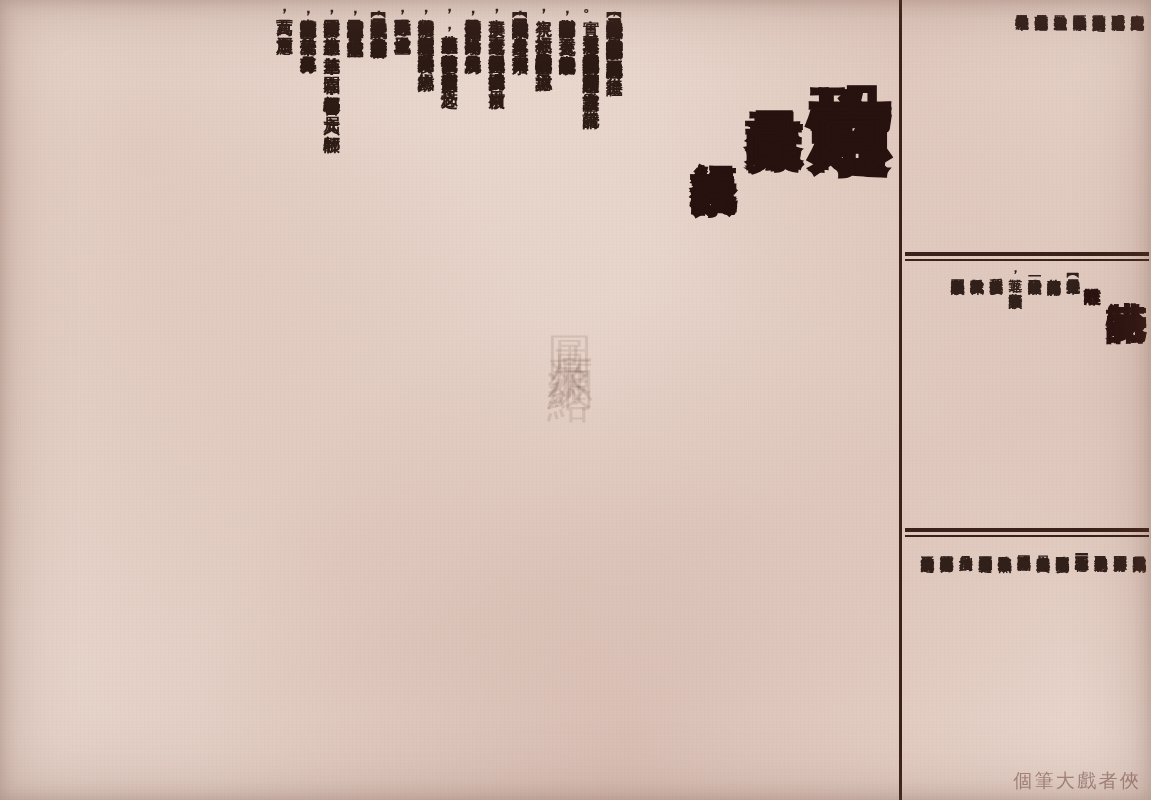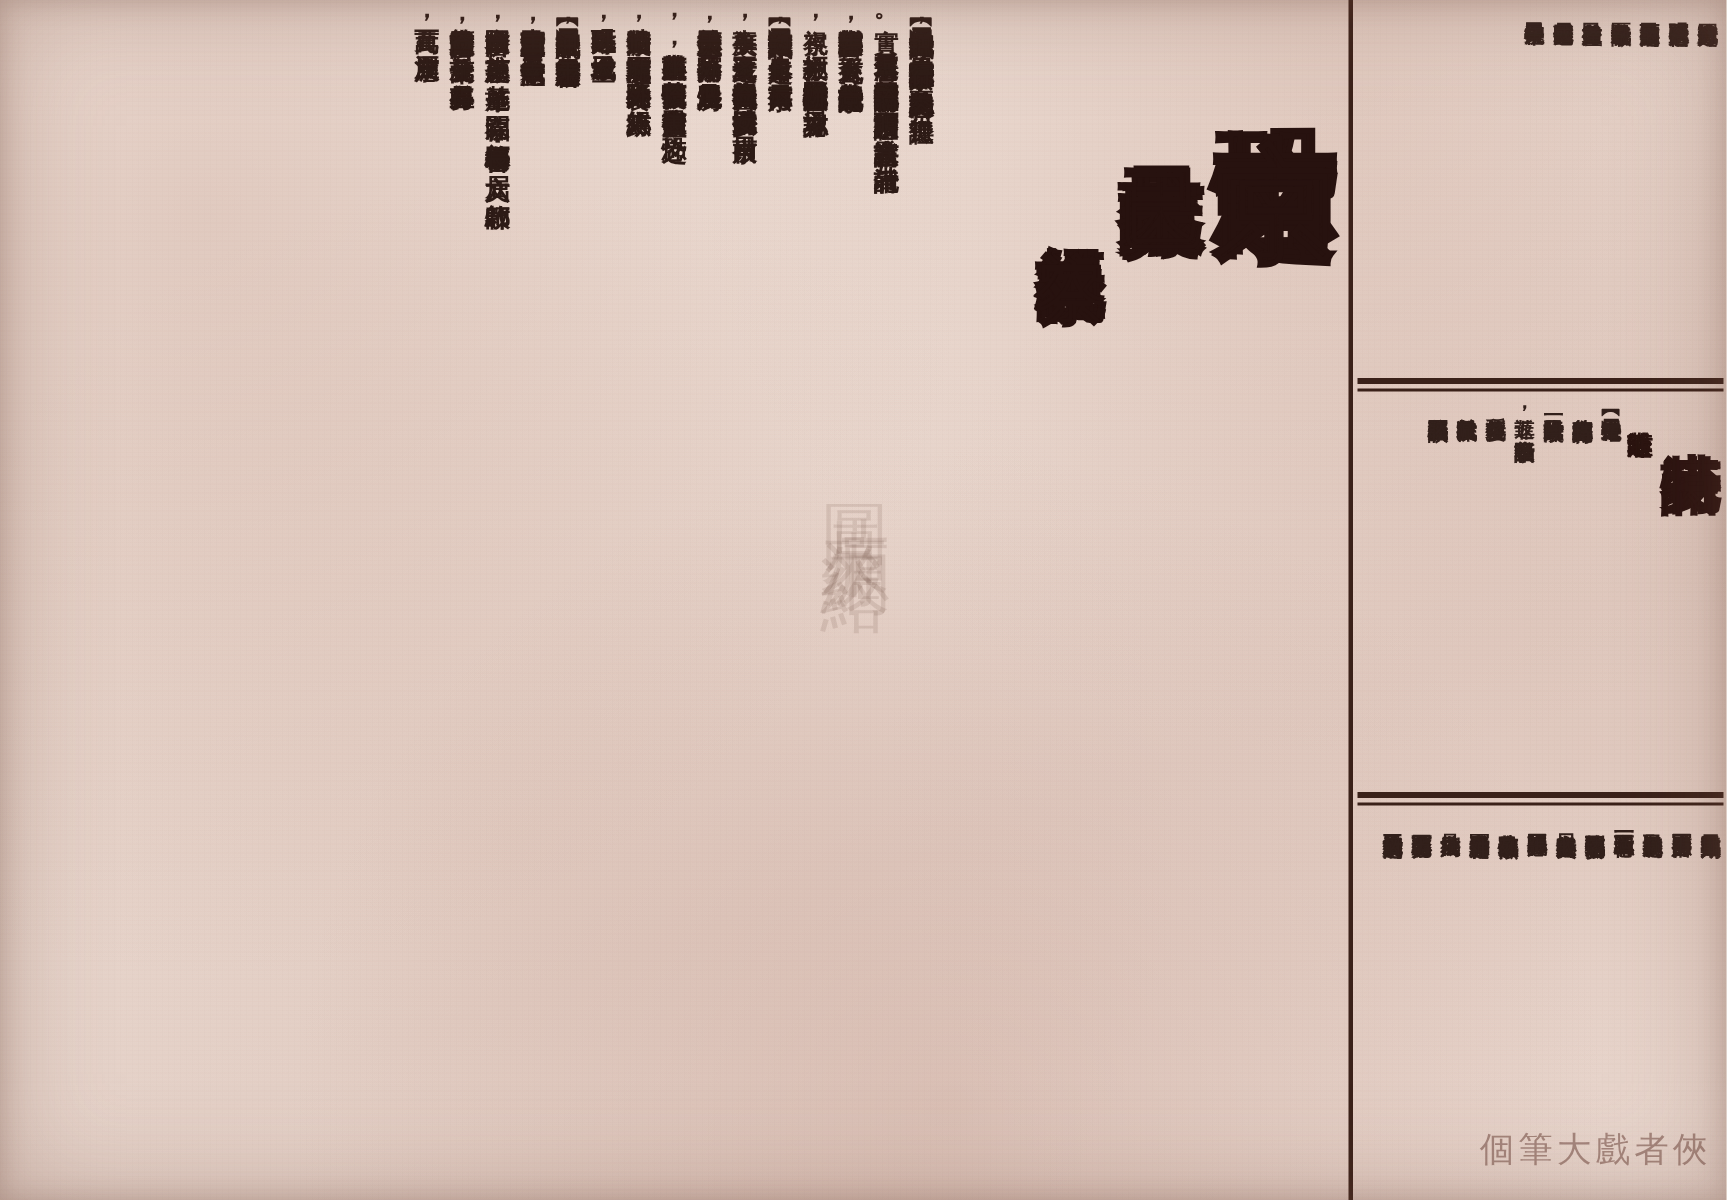--- a/index.html
+++ b/index.html
@@ -226,22 +226,22 @@
     color: rgba(120,85,75,0.16);
     font-family: "DejaVu Sans", sans-serif;
     writing-mode: vertical-rl;
     text-orientation: upright;
     letter-spacing: .18em;
     pointer-events: none;
   }
   #watermark-br {
     position: absolute;
     right: 10px;
-    bottom: 18px;
-    font-size: 23px;
+    bottom: 6px;
+    font-size: 19px;
     color: rgba(110,70,60,0.55);
     letter-spacing: .12em;
     font-family: "DejaVu Sans", sans-serif;
   }
   
   #vignette {
     position: absolute;
     inset: 0;
     pointer-events: none;
     box-shadow: inset 0 0 70px rgba(120,80,65,0.35), inset 0 0 18px rgba(90,55,45,0.25);

